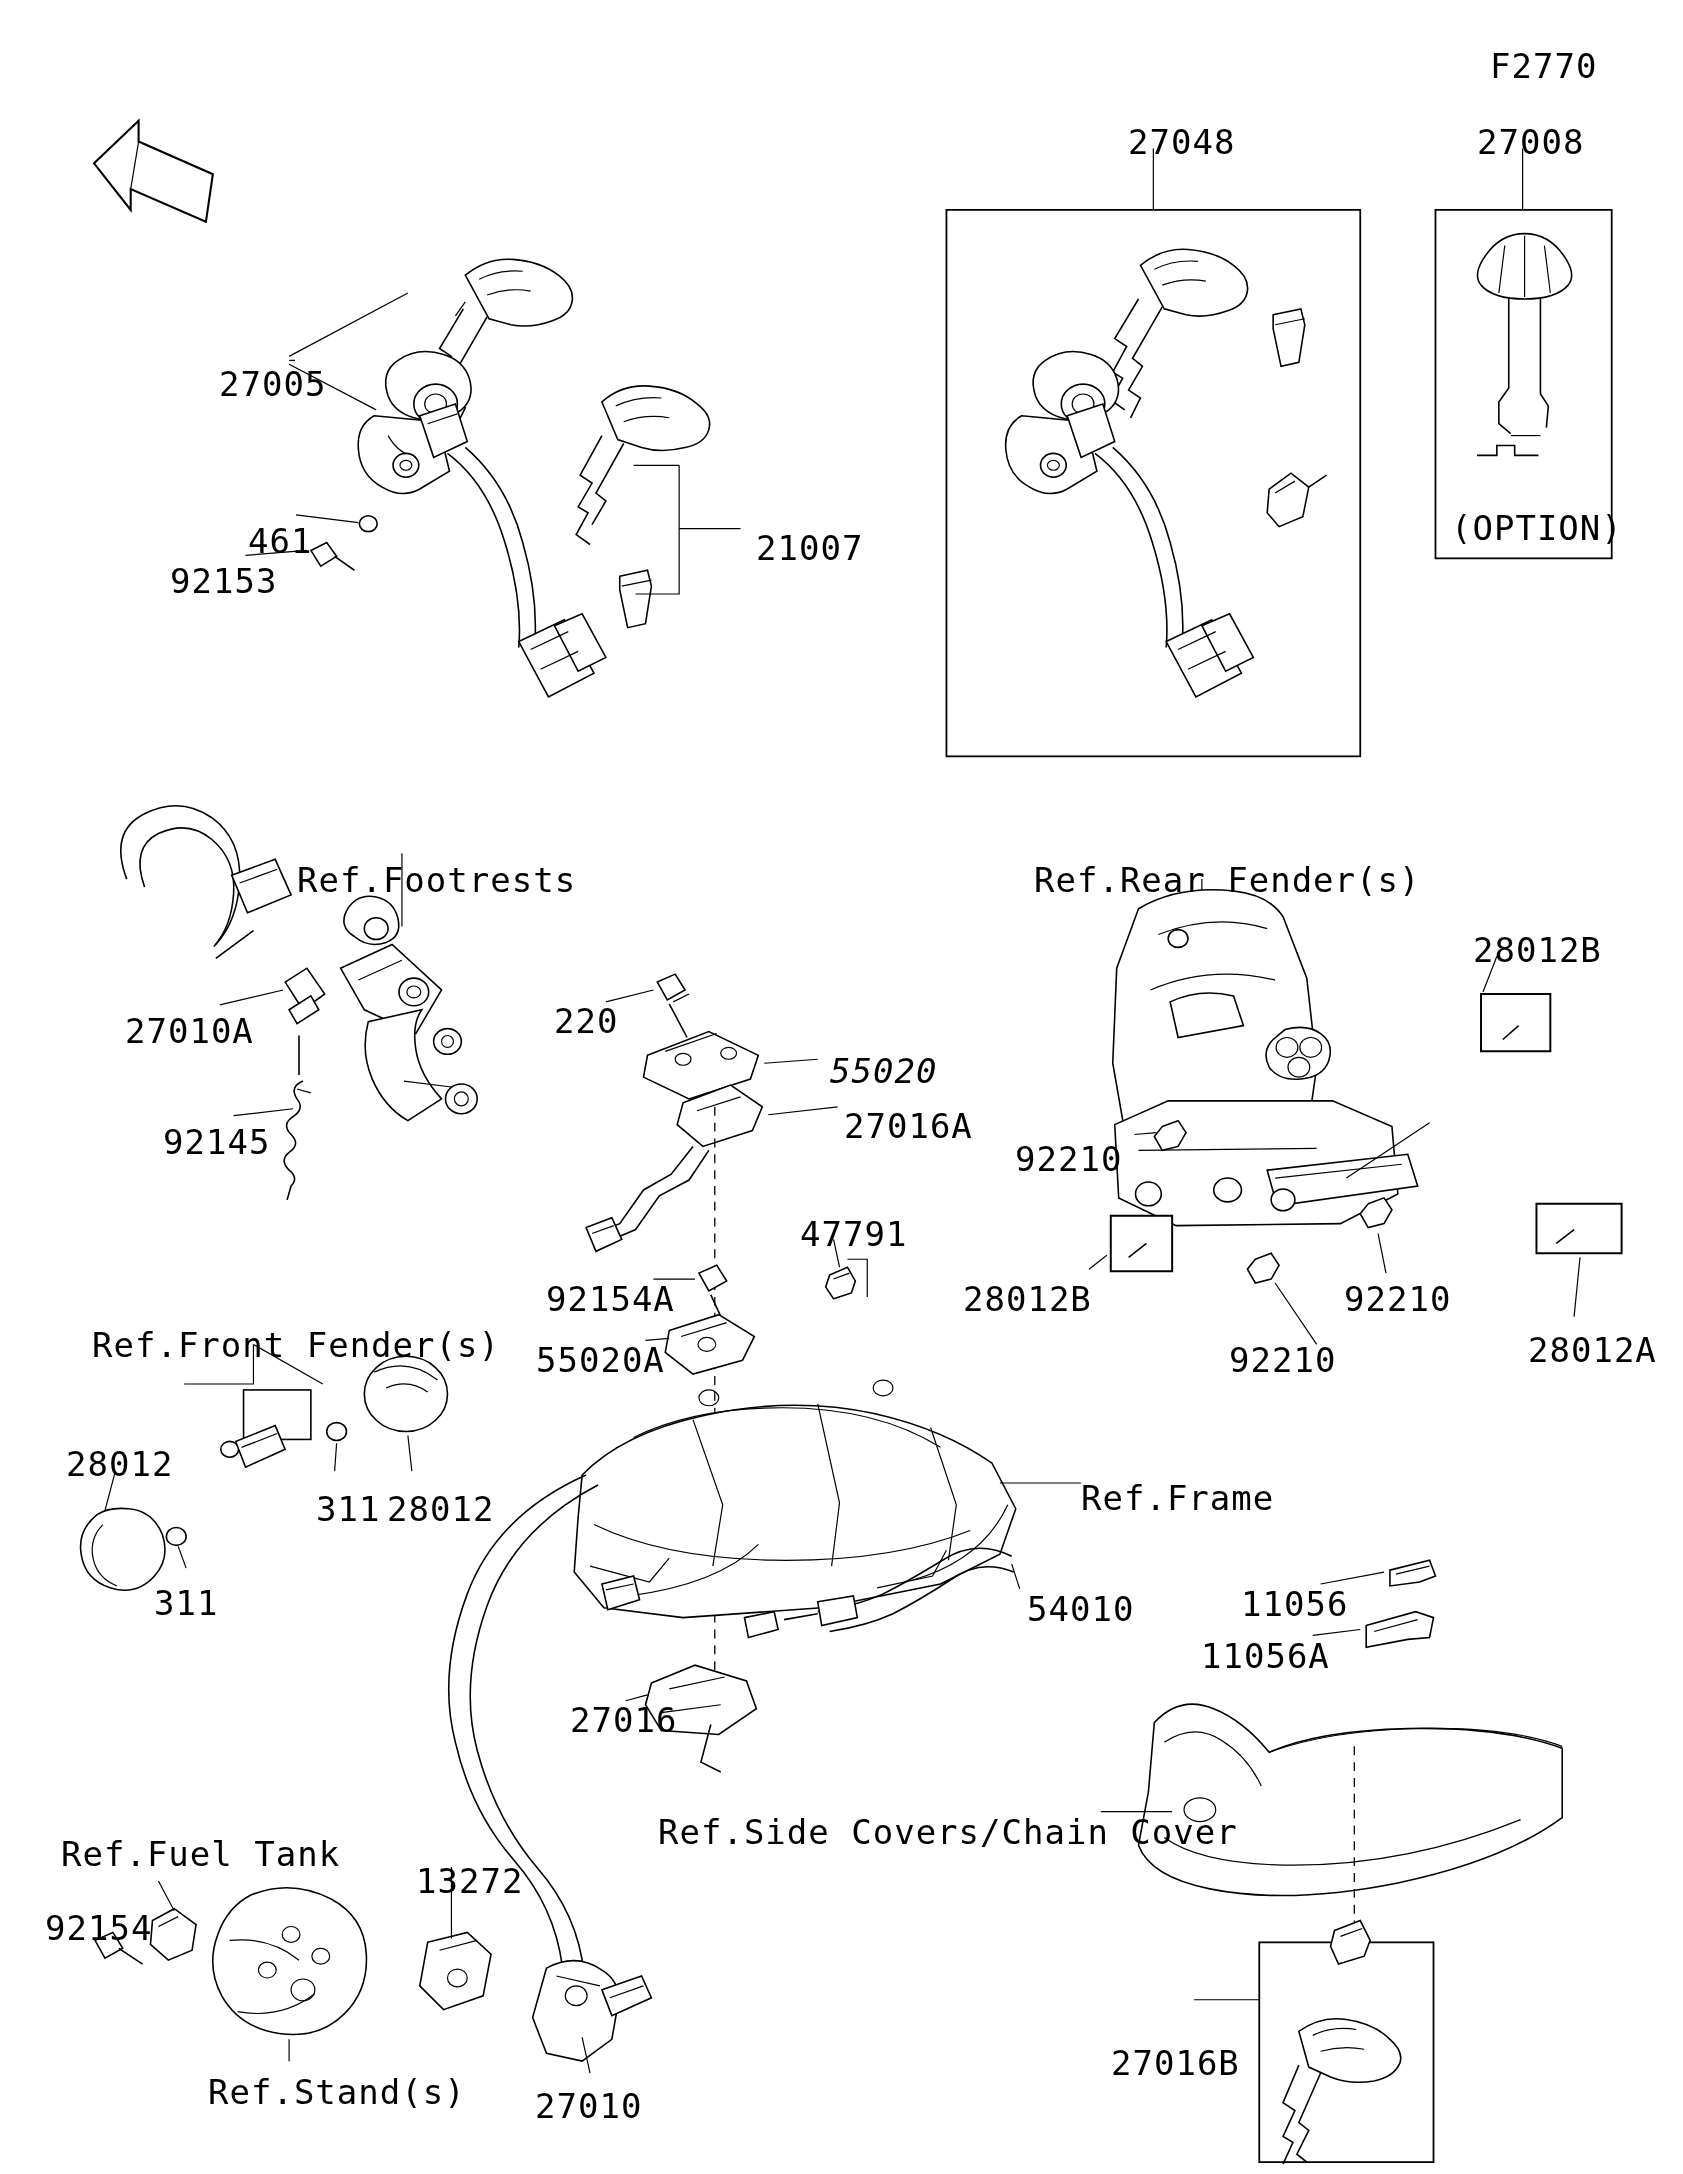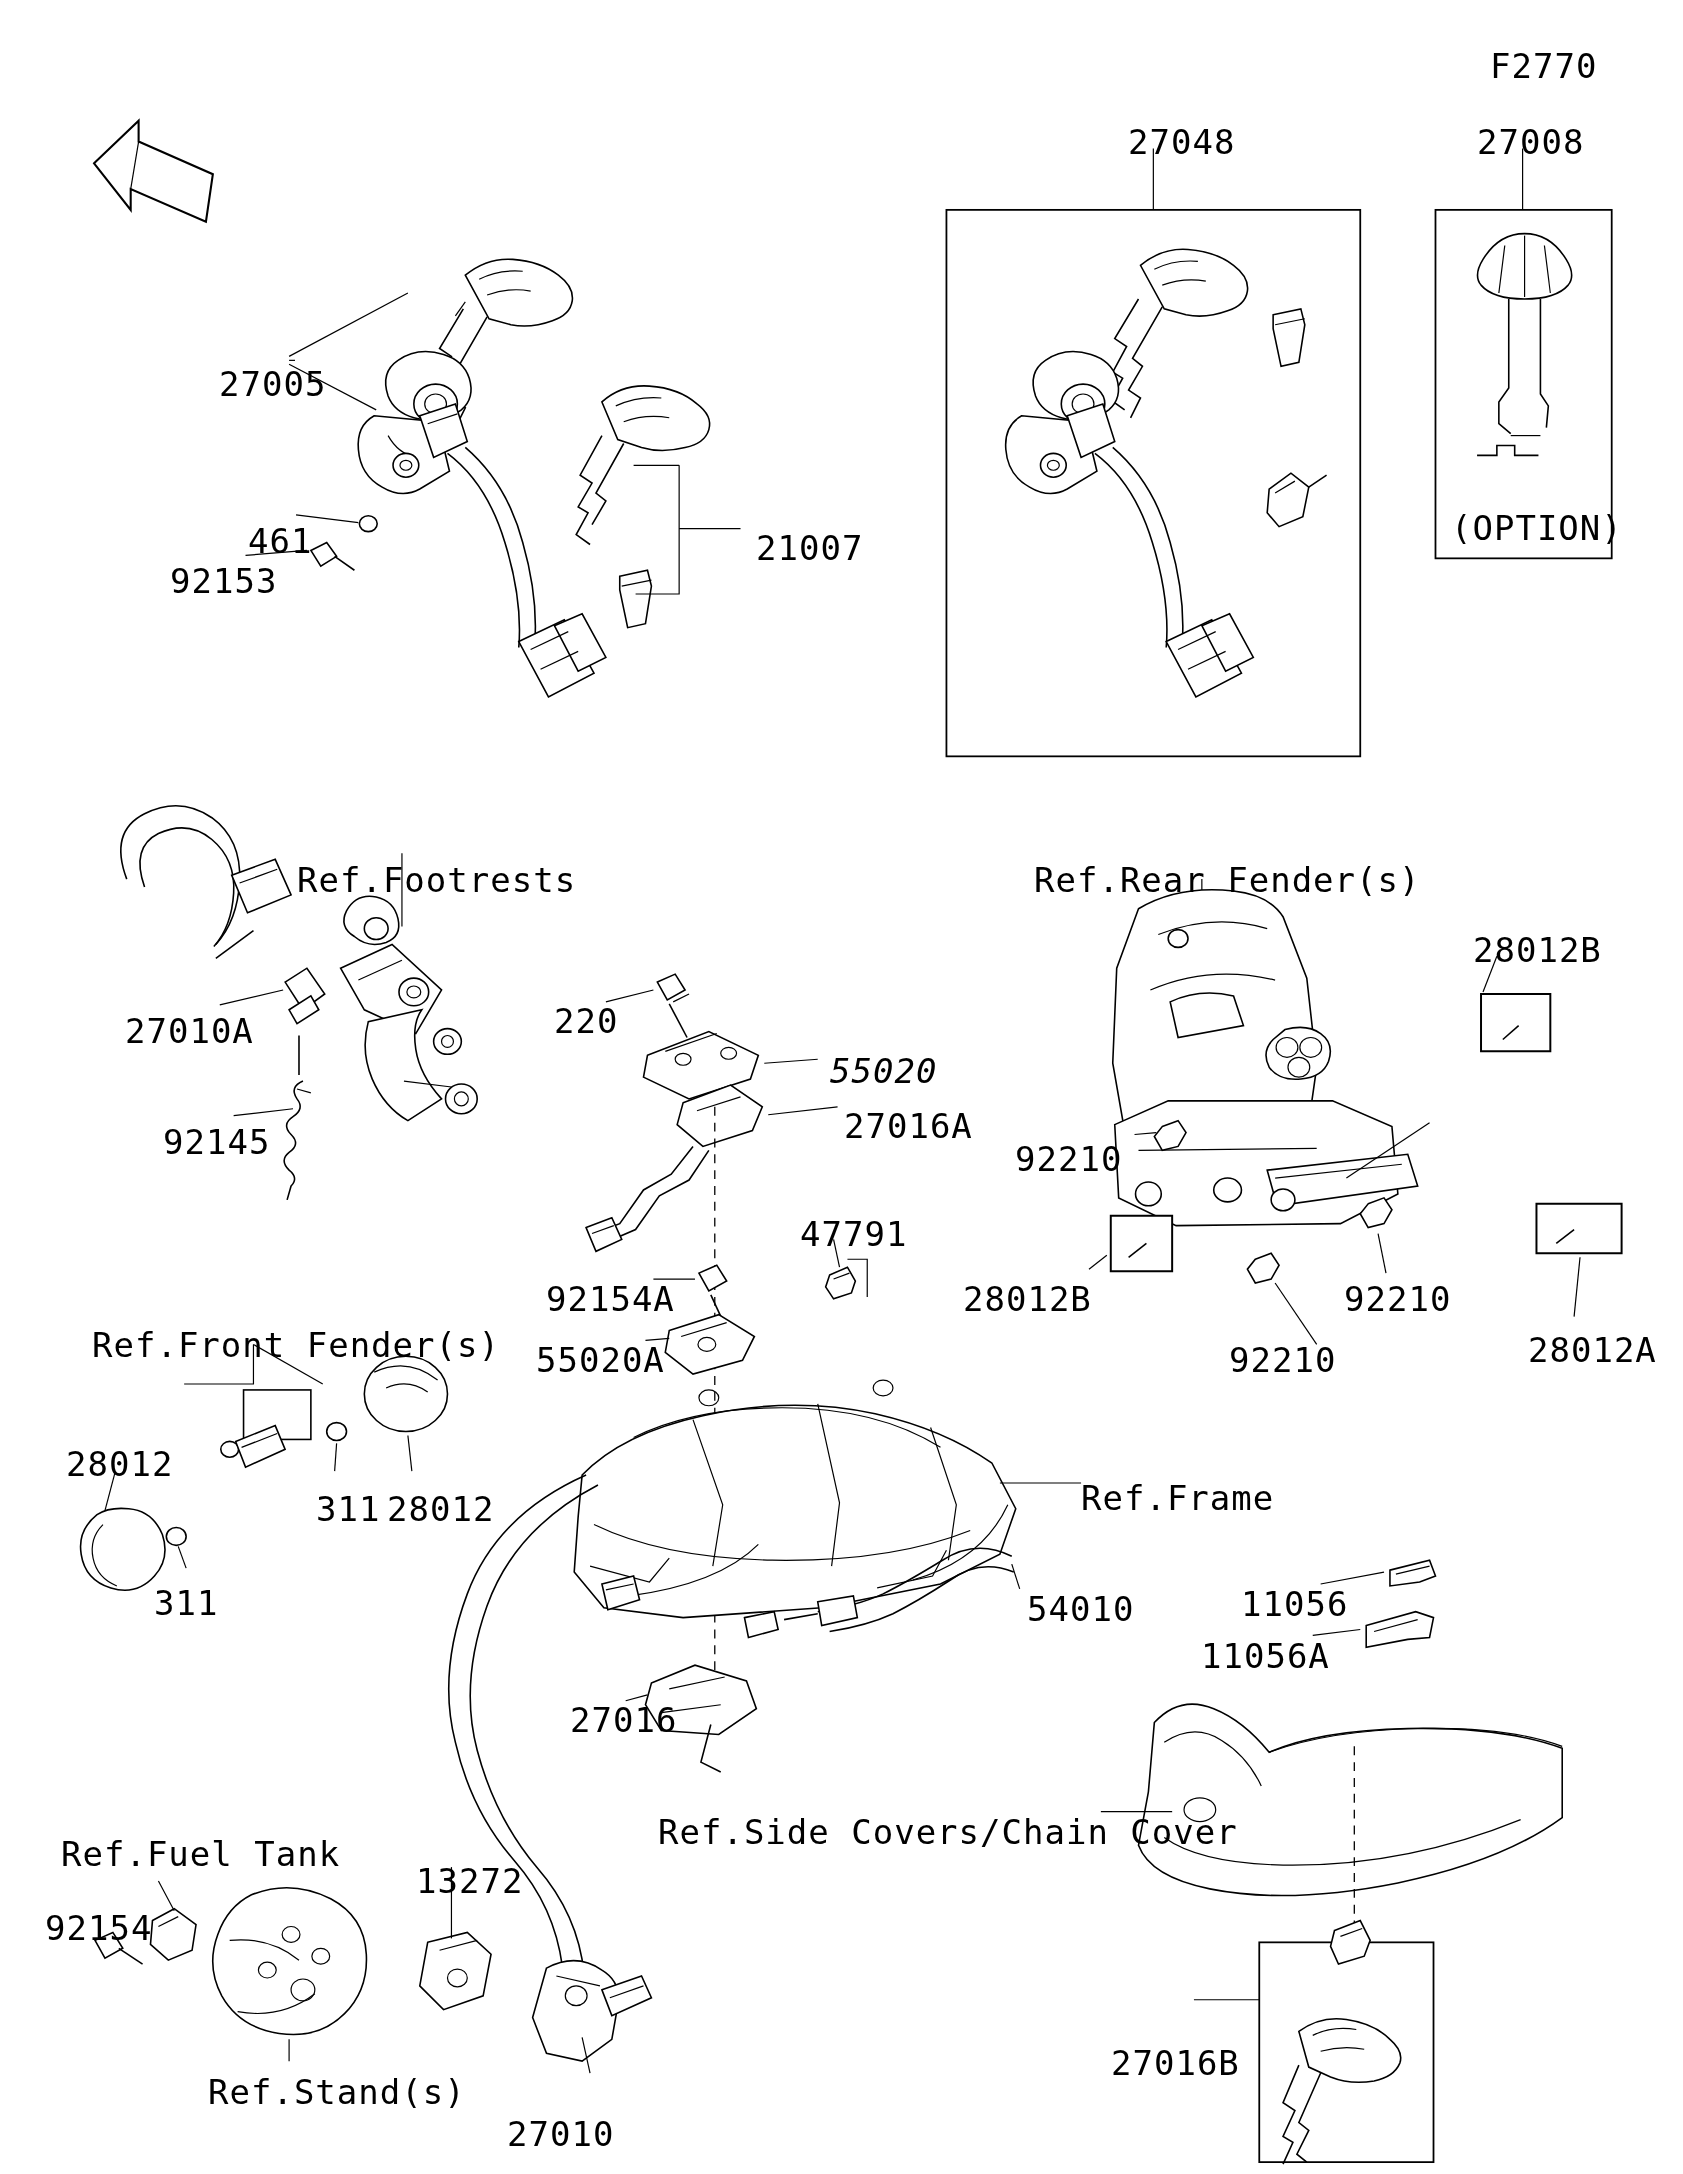--- a/index.html
+++ b/index.html
@@ -389,15 +389,15 @@
     <div class="lbl" style="left: 1241px; top: 1584px;">11056</div>
     <div class="lbl" style="left: 1027px; top: 1589px;">54010</div>
     <div class="lbl" style="left: 1201px; top: 1636px;">11056A</div>
     <div class="lbl" style="left: 570px; top: 1700px;">27016</div>
     <div class="lbl" style="left: 658px; top: 1812px;">Ref.Side Covers/Chain Cover</div>
     <div class="lbl" style="left: 61px; top: 1834px;">Ref.Fuel Tank</div>
     <div class="lbl" style="left: 416px; top: 1837px; margin-top: 24px;">13272</div>
     <div class="lbl" style="left: 45px; top: 1908px;">92154</div>
     <div class="lbl" style="left: 1111px; top: 1995px; margin-top: 48px;">27016B</div>
     <div class="lbl" style="left: 208px; top: 2072px;">Ref.Stand(s)</div>
-    <div class="lbl" style="left: 507px; top: 2086px; margin-top: 28px;">27010</div>
+    <div class="lbl" style="left: 535px; top: 2086px;">27010</div>
   </div>
 
 
 </body></html>

